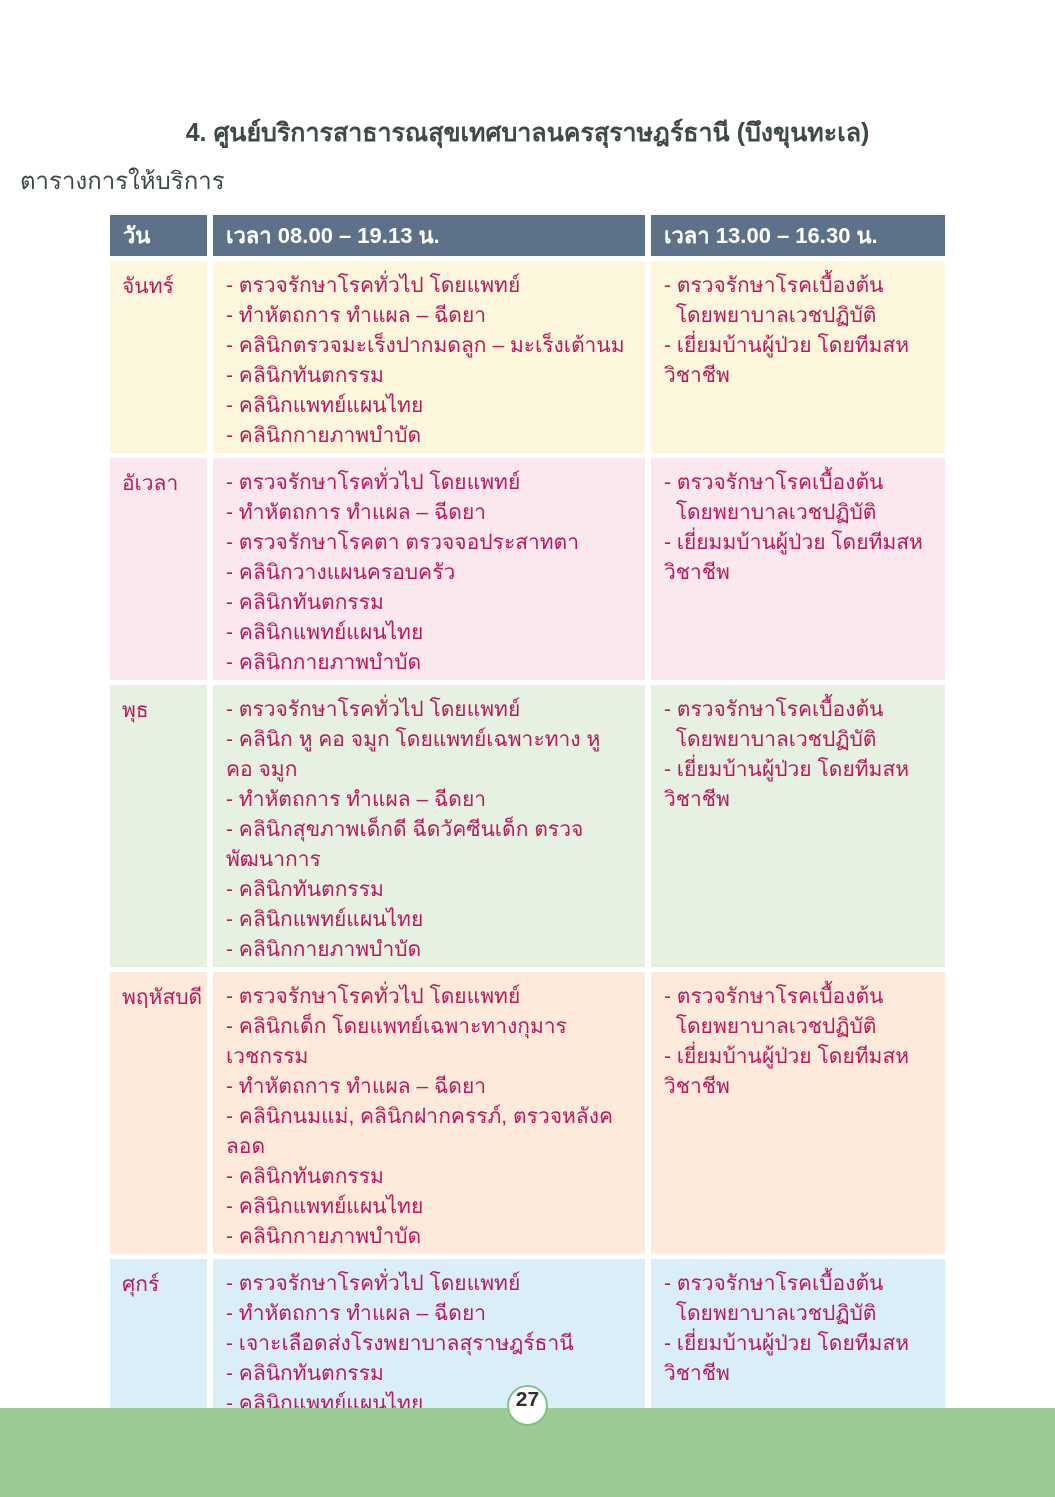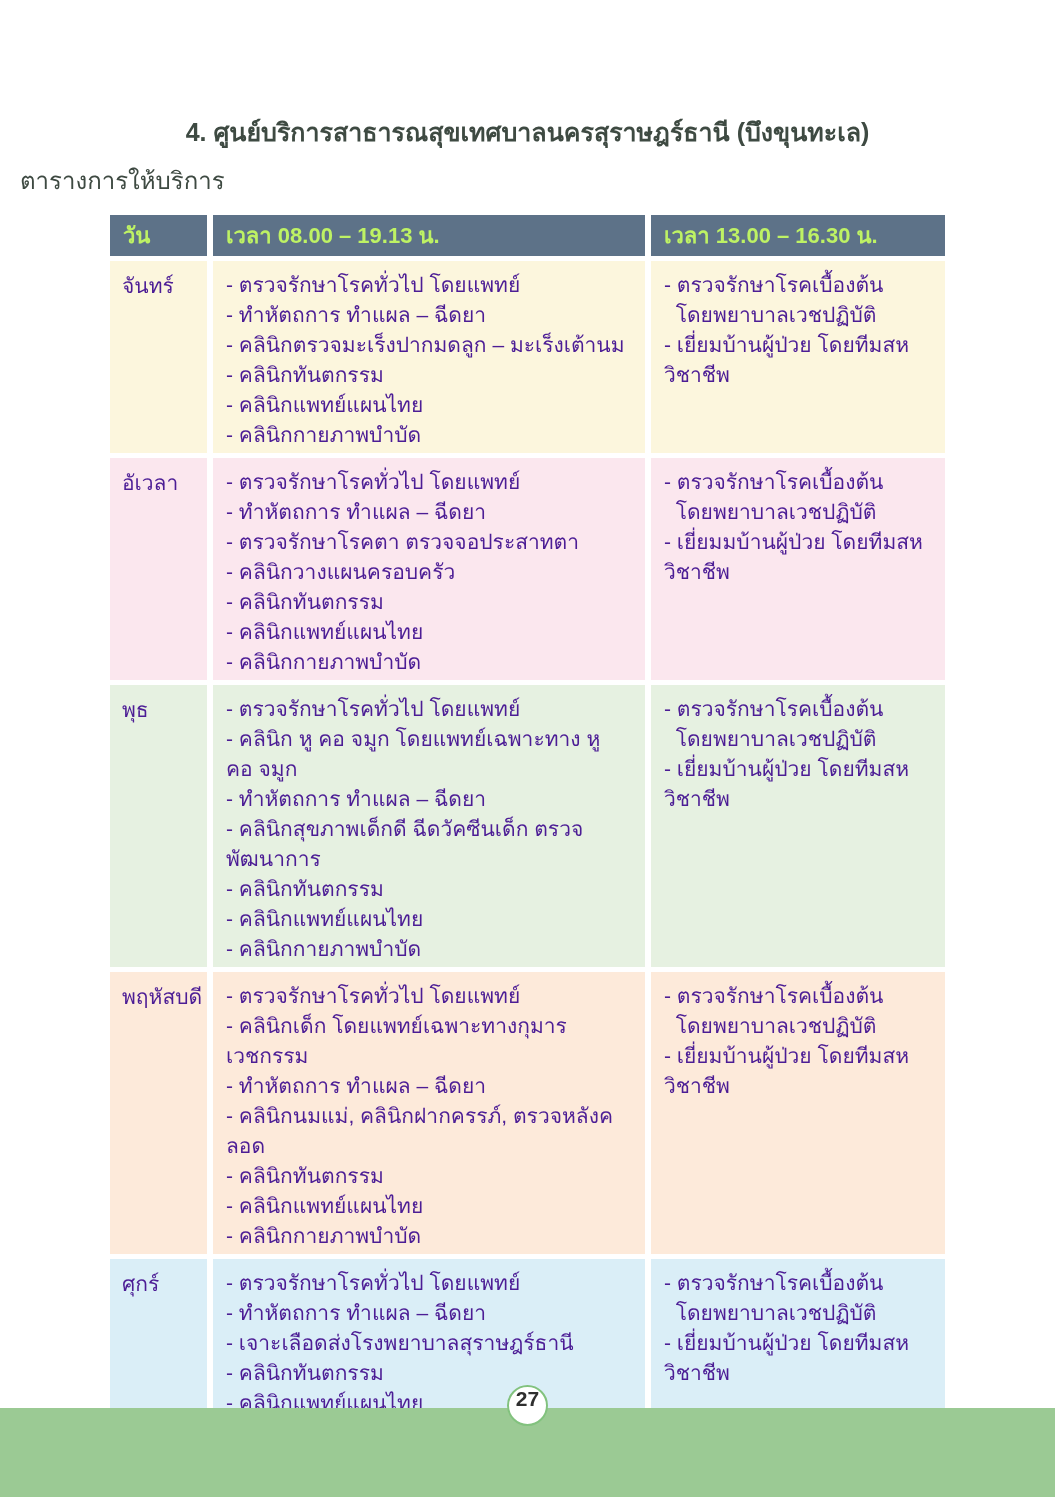--- a/index.html
+++ b/index.html
@@ -31,25 +31,25 @@
   .table {
     margin:15px 0 0 110px;
     width:835px;
   }
   .trow {
     display:grid;
     grid-template-columns:97px 432px 294px;
     column-gap:6px;
     margin-bottom:5px;
   }
-  .cell { color:#4c1d95; }
+  .cell { color:#be185d; }
 
   .thead .cell {
     background:#5d7288;
-    color:#bef264;
+    color:#ffffff;
     font-weight:bold;
     font-size:22px;
     min-height:41px;
     display:flex;
     align-items:center;
     padding:0 13px;
   }
 
   .day-cell {
     font-size:21px;

